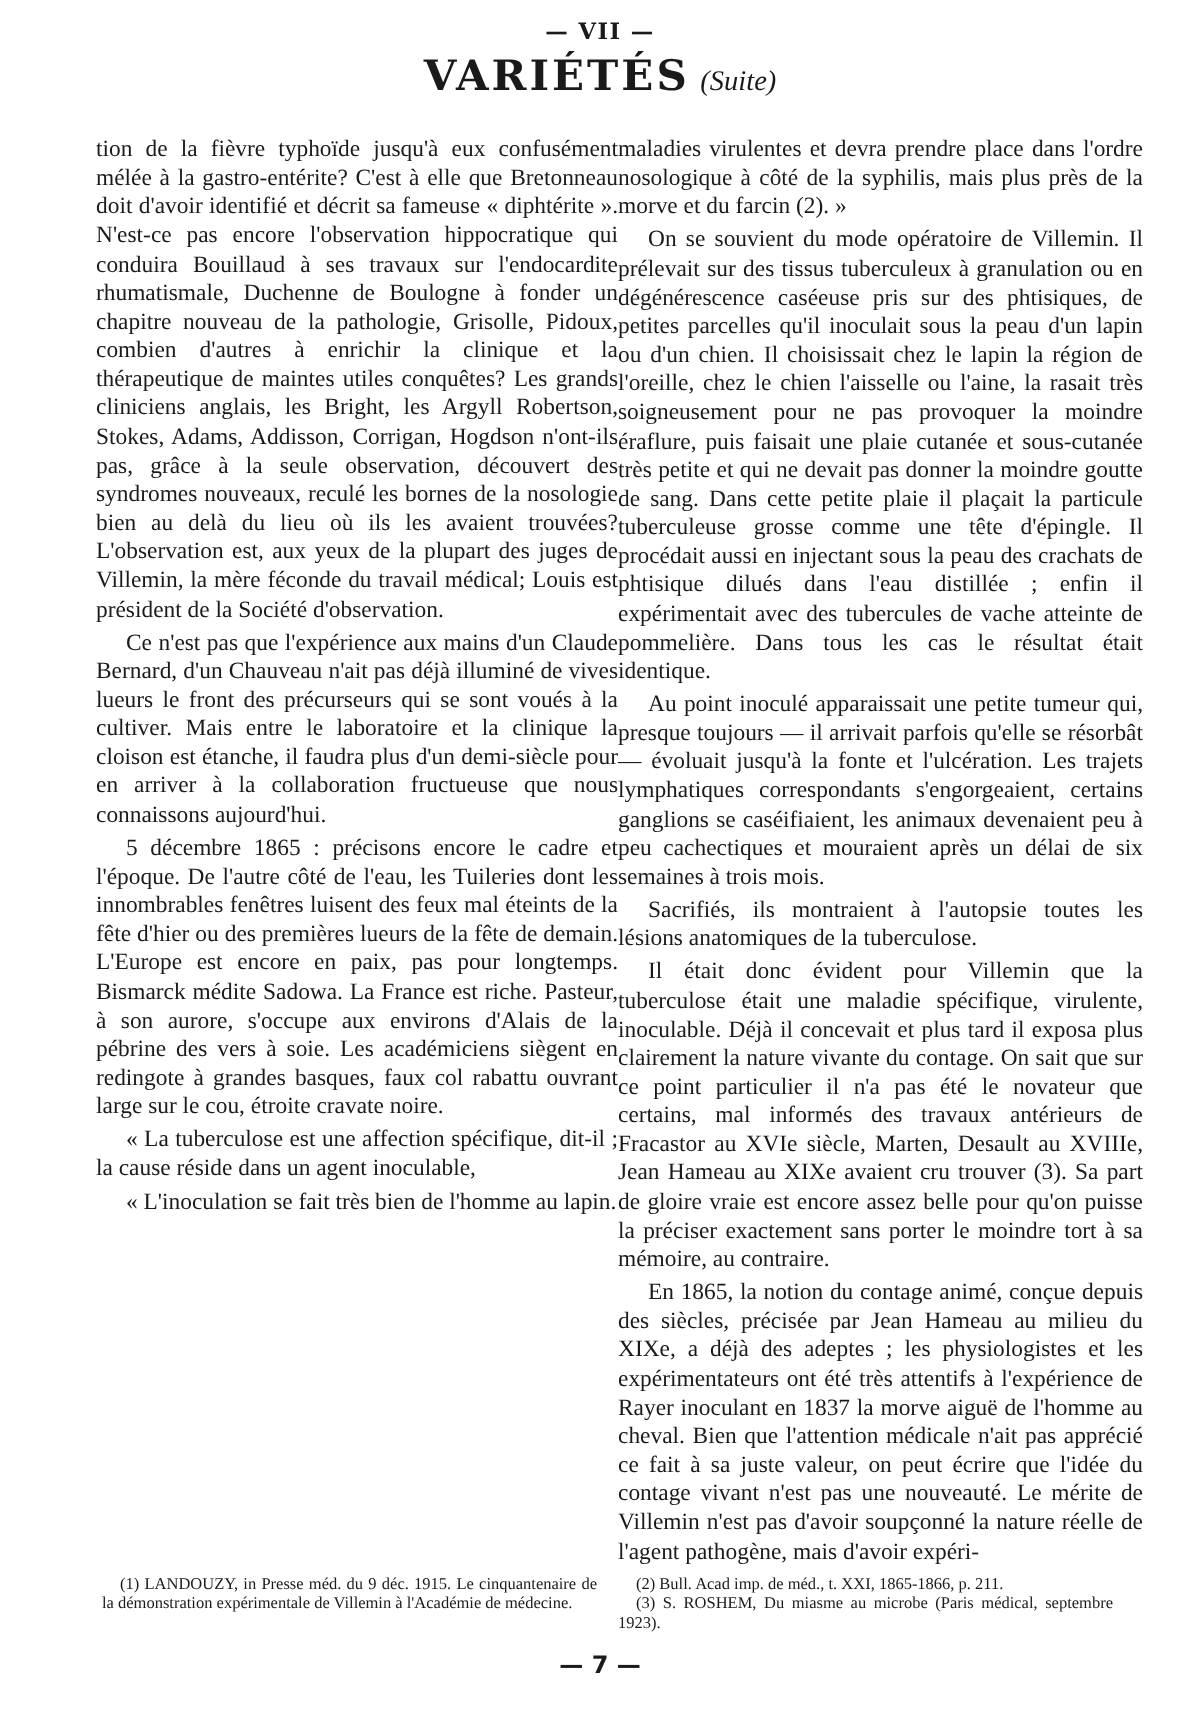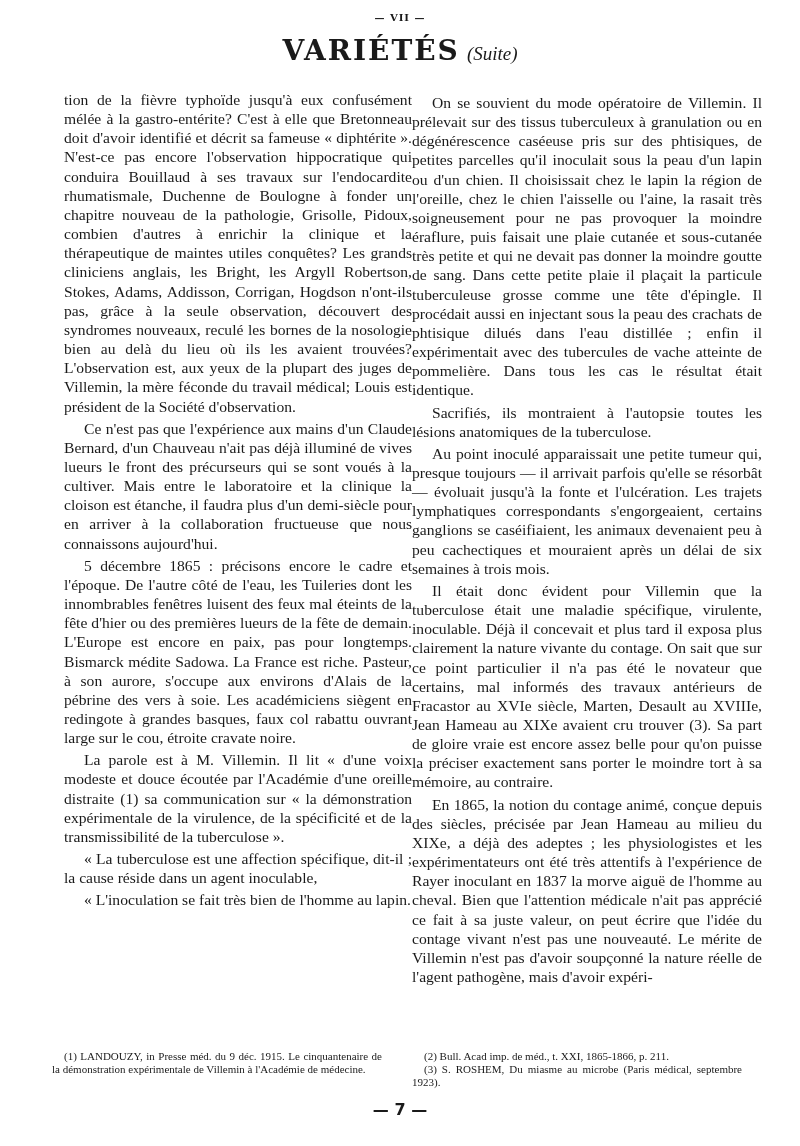--- a/index.html
+++ b/index.html
@@ -1,59 +1,59 @@
 <!DOCTYPE html>
 <html><head>
 <meta charset="utf-8">
 <style>
   html, body { margin: 0; padding: 0; background: #fff; }
   body { width: 800px; height: 1146px; position: relative; overflow: hidden;
          font-family: "DejaVu Serif", "Liberation Serif", serif; color: #1a1a1a; }
   .page-num-top { position: absolute; top: 12px; left: 0; width: 800px; text-align: center;
-                  font-family: "DejaVu Serif", serif; font-weight: bold; font-size: 10px; letter-spacing: 1px; }
+                  font-family: "DejaVu Serif", serif; font-weight: bold; font-size: 15px; letter-spacing: 1px; }
   .title { position: absolute; top: 34px; left: 0; width: 800px; text-align: center; }
   .title .main { font-family: "DejaVu Serif", serif; font-weight: bold; font-size: 28px; letter-spacing: 2px; }
   .title .sub { font-family: "Liberation Serif", serif; font-style: italic; font-size: 19px; margin-left: 2px; }
   .col { position: absolute; top: 90px; width: 348px; font-family: "Liberation Serif", serif;
          font-size: 15.6px; line-height: 19.15px; text-align: justify; hyphens: manual; }
   .col.left { left: 64px; }
   .col.right { left: 412px; width: 350px; }
   .col p { margin: 0; text-indent: 0; }
   .col p.ind { text-indent: 20px; margin-top: 3px; }
   .col p.cont { text-indent: 0; }
   .foot { position: absolute; top: 1050px; font-family: "Liberation Serif", serif; font-size: 11px;
           line-height: 13px; text-align: justify; }
-  .foot.left { left: 52px; width: 330px; }
+  .foot.left { left: 68px; width: 330px; }
   .foot.right { left: 412px; width: 330px; }
   .foot p { margin: 0; text-indent: 12px; }
   .page-num-bottom { position: absolute; top: 1100px; left: 0; width: 800px; text-align: center;
                      font-family: "DejaVu Sans", sans-serif; font-weight: bold; font-size: 16px; }
 </style>
 </head>
 <body>
 
 <div class="page-num-top">— VII —</div>
 <div class="title">
   <span class="main">VARIÉTÉS</span>
   <span class="sub">(Suite)</span>
 </div>
 
 <div class="col left">
   <p class="cont">tion de la fièvre typhoïde jusqu'à eux confusément mélée à la gastro-entérite? C'est à elle que Bretonneau doit d'avoir identifié et décrit sa fameuse « diphtérite ». N'est-ce pas encore l'observation hippocratique qui conduira Bouillaud à ses travaux sur l'endocardite rhumatismale, Duchenne de Boulogne à fonder un chapitre nouveau de la pathologie, Grisolle, Pidoux, combien d'autres à enrichir la clinique et la thérapeutique de maintes utiles conquêtes? Les grands cliniciens anglais, les Bright, les Argyll Robertson, Stokes, Adams, Addisson, Corrigan, Hogdson n'ont-ils pas, grâce à la seule observation, découvert des syndromes nouveaux, reculé les bornes de la nosologie bien au delà du lieu où ils les avaient trouvées? L'observation est, aux yeux de la plupart des juges de Villemin, la mère féconde du travail médical; Louis est président de la Société d'observation.</p>
   <p class="ind">Ce n'est pas que l'expérience aux mains d'un Claude Bernard, d'un Chauveau n'ait pas déjà illuminé de vives lueurs le front des précurseurs qui se sont voués à la cultiver. Mais entre le laboratoire et la clinique la cloison est étanche, il faudra plus d'un demi-siècle pour en arriver à la collaboration fructueuse que nous connaissons aujourd'hui.</p>
   <p class="ind">5 décembre 1865 : précisons encore le cadre et l'époque. De l'autre côté de l'eau, les Tuileries dont les innombrables fenêtres luisent des feux mal éteints de la fête d'hier ou des premières lueurs de la fête de demain. L'Europe est encore en paix, pas pour longtemps. Bismarck médite Sadowa. La France est riche. Pasteur, à son aurore, s'occupe aux environs d'Alais de la pébrine des vers à soie. Les académiciens siègent en redingote à grandes basques, faux col rabattu ouvrant large sur le cou, étroite cravate noire.</p>
-  <p class="ind">La parole est à M. Villemin. Il lit « d'une voix modeste et douce écoutée par l'Académie d'une oreille distraite (1) sa communication sur « la démonstration expérimentale de la virulence, de la spécificité et de la transmissibilité de la tuberculose ».</p>
   <p class="ind">« La tuberculose est une affection spécifique, dit-il ; la cause réside dans un agent inoculable,</p>
   <p class="ind">« L'inoculation se fait très bien de l'homme au lapin.</p>
 </div>
 
 <div class="col right">
+  <p class="cont">maladies virulentes et devra prendre place dans l'ordre nosologique à côté de la syphilis, mais plus près de la morve et du farcin (2). »</p>
   <p class="ind">On se souvient du mode opératoire de Villemin. Il prélevait sur des tissus tuberculeux à granulation ou en dégénérescence caséeuse pris sur des phtisiques, de petites parcelles qu'il inoculait sous la peau d'un lapin ou d'un chien. Il choisissait chez le lapin la région de l'oreille, chez le chien l'aisselle ou l'aine, la rasait très soigneusement pour ne pas provoquer la moindre éraflure, puis faisait une plaie cutanée et sous-cutanée très petite et qui ne devait pas donner la moindre goutte de sang. Dans cette petite plaie il plaçait la particule tuberculeuse grosse comme une tête d'épingle. Il procédait aussi en injectant sous la peau des crachats de phtisique dilués dans l'eau distillée ; enfin il expérimentait avec des tubercules de vache atteinte de pommelière. Dans tous les cas le résultat était identique.</p>
+  <p class="ind">Au point inoculé apparaissait une petite tumeur qui, presque toujours — il arrivait parfois qu'elle se résorbât — évoluait jusqu'à la fonte et l'ulcération. Les trajets lymphatiques correspondants s'engorgeaient, certains ganglions se caséifiaient, les animaux devenaient peu à peu cachectiques et mouraient après un délai de six semaines à trois mois.</p>
   <p class="ind">Sacrifiés, ils montraient à l'autopsie toutes les lésions anatomiques de la tuberculose.</p>
-  <p class="ind">Au point inoculé apparaissait une petite tumeur qui, presque toujours — il arrivait parfois qu'elle se résorbât — évoluait jusqu'à la fonte et l'ulcération. Les trajets lymphatiques correspondants s'engorgeaient, certains ganglions se caséifiaient, les animaux devenaient peu à peu cachectiques et mouraient après un délai de six semaines à trois mois.</p>
   <p class="ind">Il était donc évident pour Villemin que la tuberculose était une maladie spécifique, virulente, inoculable. Déjà il concevait et plus tard il exposa plus clairement la nature vivante du contage. On sait que sur ce point particulier il n'a pas été le novateur que certains, mal informés des travaux antérieurs de Fracastor au XVIe siècle, Marten, Desault au XVIIIe, Jean Hameau au XIXe avaient cru trouver (3). Sa part de gloire vraie est encore assez belle pour qu'on puisse la préciser exactement sans porter le moindre tort à sa mémoire, au contraire.</p>
   <p class="ind">En 1865, la notion du contage animé, conçue depuis des siècles, précisée par Jean Hameau au milieu du XIXe, a déjà des adeptes ; les physiologistes et les expérimentateurs ont été très attentifs à l'expérience de Rayer inoculant en 1837 la morve aiguë de l'homme au cheval. Bien que l'attention médicale n'ait pas apprécié ce fait à sa juste valeur, on peut écrire que l'idée du contage vivant n'est pas une nouveauté. Le mérite de Villemin n'est pas d'avoir soupçonné la nature réelle de l'agent pathogène, mais d'avoir expéri-</p>
 </div>
 
 <div class="foot left">
   <p>(1) LANDOUZY, in Presse méd. du 9 déc. 1915. Le cinquantenaire de la démonstration expérimentale de Villemin à l'Académie de médecine.</p>
 </div>
 <div class="foot right">
   <p>(2) Bull. Acad imp. de méd., t. XXI, 1865-1866, p. 211.</p>
   <p>(3) S. ROSHEM, Du miasme au microbe (Paris médical, septembre 1923).</p>

